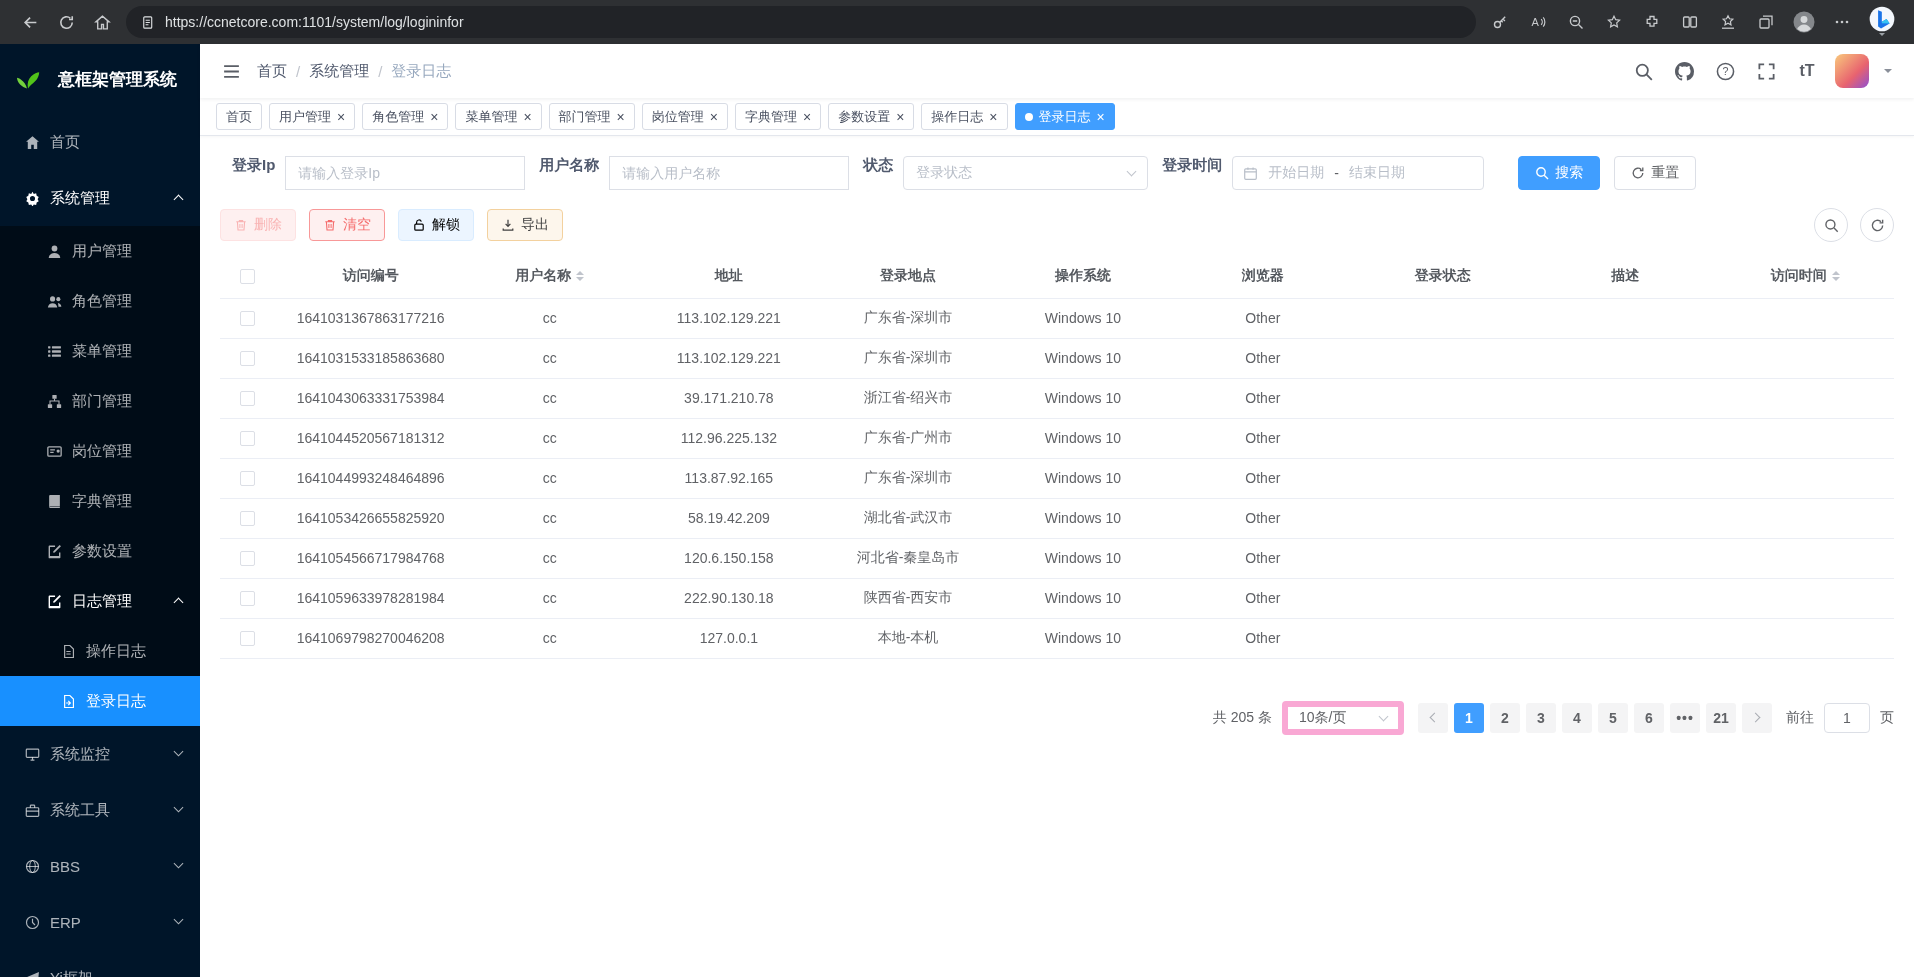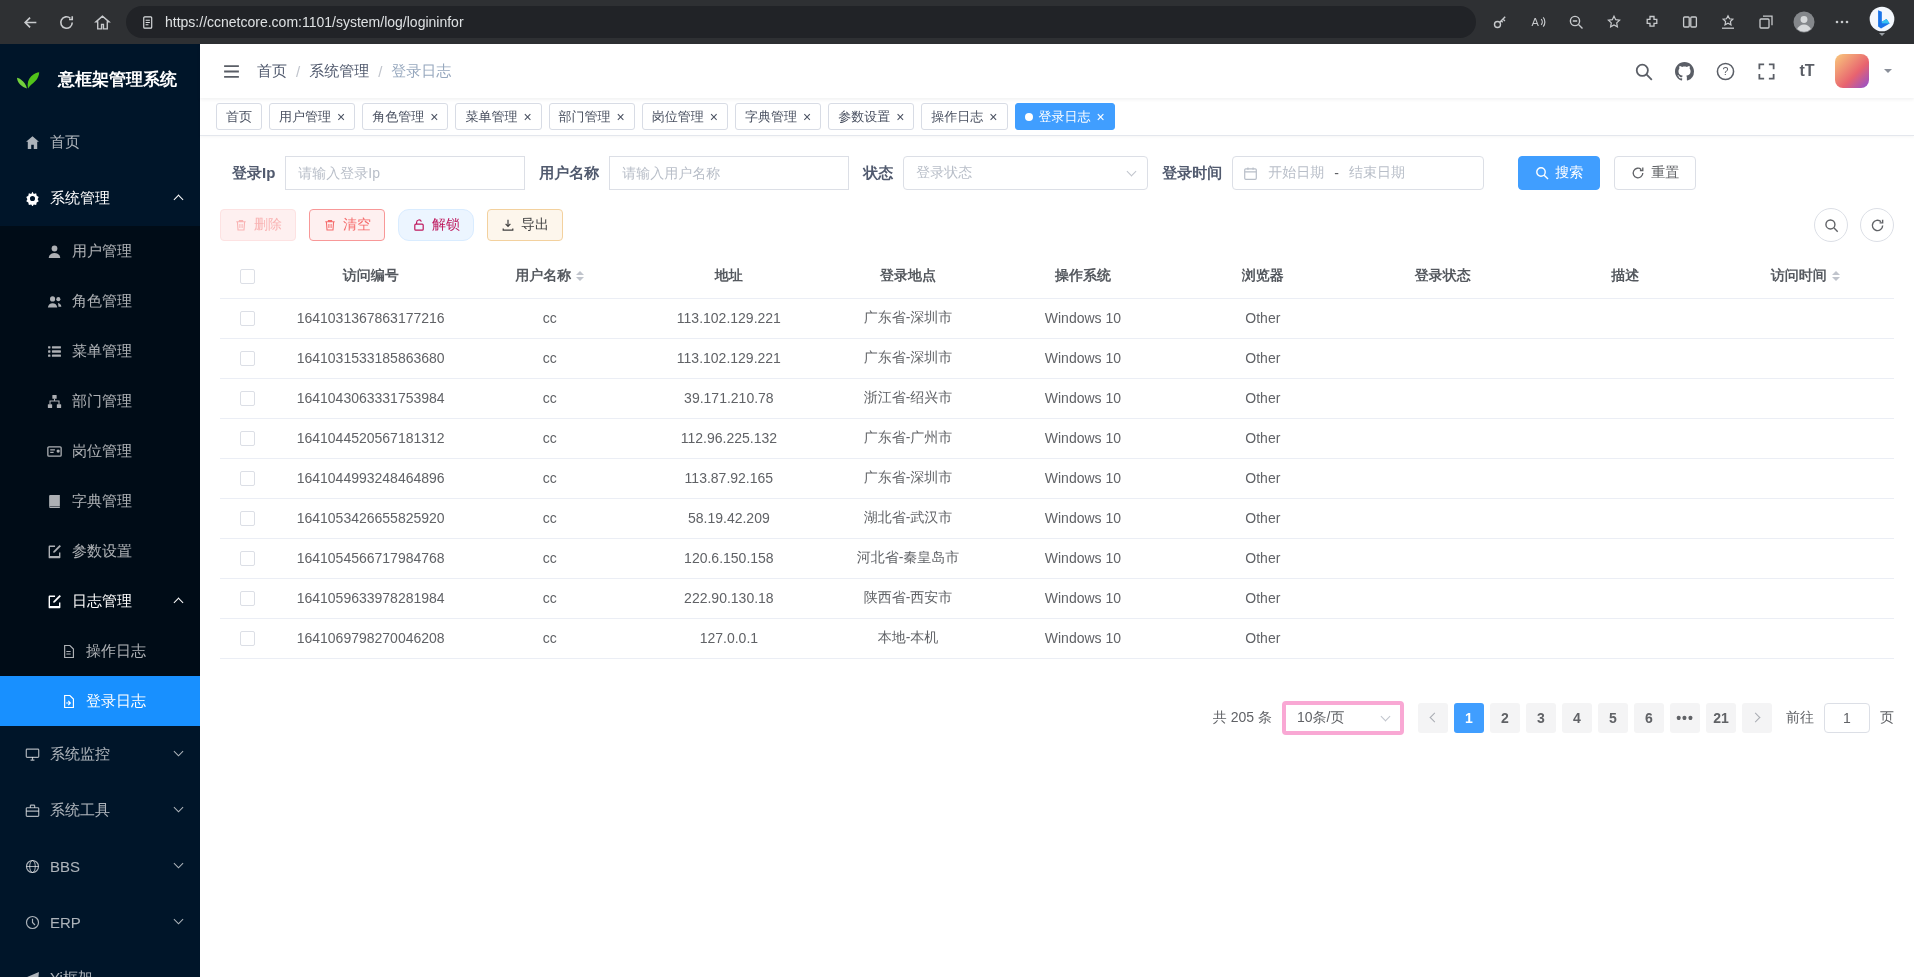--- a/index.html
+++ b/index.html
@@ -67,21 +67,21 @@
   .tab { height:27px; display:flex; align-items:center; gap:6px; padding:0 9px;
     border:1px solid #d8dce5; border-radius:3px; background:#fff; color:#495060;
     font-size:13px; cursor:pointer; white-space:nowrap; }
   .tab.active { background:#409eff; border-color:#409eff; color:#fff; }
   .tab .dot { width:8px; height:8px; border-radius:50%; background:#fff; }
   .tab-close { font-size:14px; line-height:1; }
 
   
   .content { flex:1; padding:14px 20px 0; overflow:hidden; }
 
-  .filters { display:flex; align-items:center; margin:6px 0 18px; }
+  .filters { display:flex; margin:6px 0 18px; }
   .filter-label { font-size:15px; font-weight:700; color:#515a6e; margin:0 10px 0 14px; white-space:nowrap; }
   .filter-label:first-child { margin-left:12px; }
   .f-input { width:240px; height:34px; border:1px solid #dcdfe6; border-radius:0;
     padding:0 12px; font-size:14px; color:#606266; outline:none;
     font-family:"Liberation Sans","DejaVu Sans",sans-serif; }
   ::placeholder { color:#b8bec8; opacity:1; }
   .f-select { width:245px; height:34px; border:1px solid #dcdfe6; border-radius:4px;
     display:flex; align-items:center; justify-content:space-between; padding:0 12px;
     color:#b8bec8; cursor:pointer; background:#fff; }
   .sel-caret { width:7px; height:7px; border-right:1.5px solid #c0c4cc;
@@ -98,21 +98,21 @@
   .btn-search { background:#409eff; border-color:#409eff; color:#fff; margin-left:34px; }
   .btn-reset { background:#fff; border-color:#dcdfe6; color:#606266; margin-left:14px; }
 
   .toolbar { display:flex; align-items:center; gap:13px; margin-bottom:12px; }
   .tbtn { height:32px; display:inline-flex; align-items:center; gap:6px; padding:0 13px;
     border-radius:4px; font-size:14px; cursor:pointer; border:1px solid; background:#fff;
     font-family:"Liberation Sans","DejaVu Sans",sans-serif; }
   .tbtn svg { width:14px; height:14px; }
   .tbtn.delete { background:#fef0f0; border-color:#fde2e2; color:#f9b3b3; }
   .tbtn.clear  { background:#fef0f0; border-color:#f89898; color:#f56c6c; }
-  .tbtn.unlock { background:#ecf5ff; border-color:#d9ecff; color:#be185d;border-radius:11px; }
+  .tbtn.unlock { background:#ecf5ff; border-color:#d9ecff; color:#000000; }
   .tbtn.export { background:#fdf6ec; border-color:#f3d19e; color:#404040; }
   .toolbar-right { margin-left:auto; display:flex; gap:12px; }
   .circle-btn { width:34px; height:34px; border-radius:50%; border:1px solid #dcdfe6;
     background:#fff; color:#606266; display:flex; align-items:center; justify-content:center; cursor:pointer; }
   .circle-btn svg { width:15px; height:15px; }
 
   
   table { width:100%; border-collapse:collapse; table-layout:fixed; }
   thead th { height:44px; font-size:14px; font-weight:700; color:#55595f;
     border-bottom:1px solid #ebeef5; text-align:center; white-space:nowrap; }
@@ -121,21 +121,21 @@
   .cbx { width:15px; height:15px; border:1px solid #dcdfe6; border-radius:2px;
     display:inline-block; vertical-align:middle; background:#fff; cursor:pointer; }
   .sort { display:inline-flex; flex-direction:column; margin-left:5px; vertical-align:middle; cursor:pointer; }
   .sort i { width:0; height:0; border:4px solid transparent; display:block; }
   .sort .up { border-bottom-color:#c0c4cc; margin-bottom:2px; }
   .sort .down { border-top-color:#c0c4cc; }
 
   
   .pagination { display:flex; align-items:center; justify-content:flex-end; gap:10px;
     margin-top:42px; color:#606266; font-size:14px; }
-  .page-size { width:122px; height:34px; border:4px solid #f9a8d4; border-radius:4px;
+  .page-size { width:122px; height:34px; border:6px solid #f9a8d4; border-radius:4px;
     display:flex; align-items:center; justify-content:space-between; padding:0 11px;
     cursor:pointer; background:#fff; }
   .pager { display:flex; align-items:center; gap:6px; margin:0 4px; }
   .page-btn { min-width:30px; height:30px; padding:0 5px; border-radius:3px; background:#f4f4f5;
     color:#606266; font-weight:600; display:flex; align-items:center; justify-content:center; cursor:pointer; }
   .page-btn.active { background:#409eff; color:#fff; }
   .page-btn.nav { color:#a8abb2; }
   .page-btn.more { letter-spacing:1px; color:#606266; }
   .chev { width:7px; height:7px; border-right:1.6px solid currentColor;
     border-bottom:1.6px solid currentColor; display:inline-block; }

